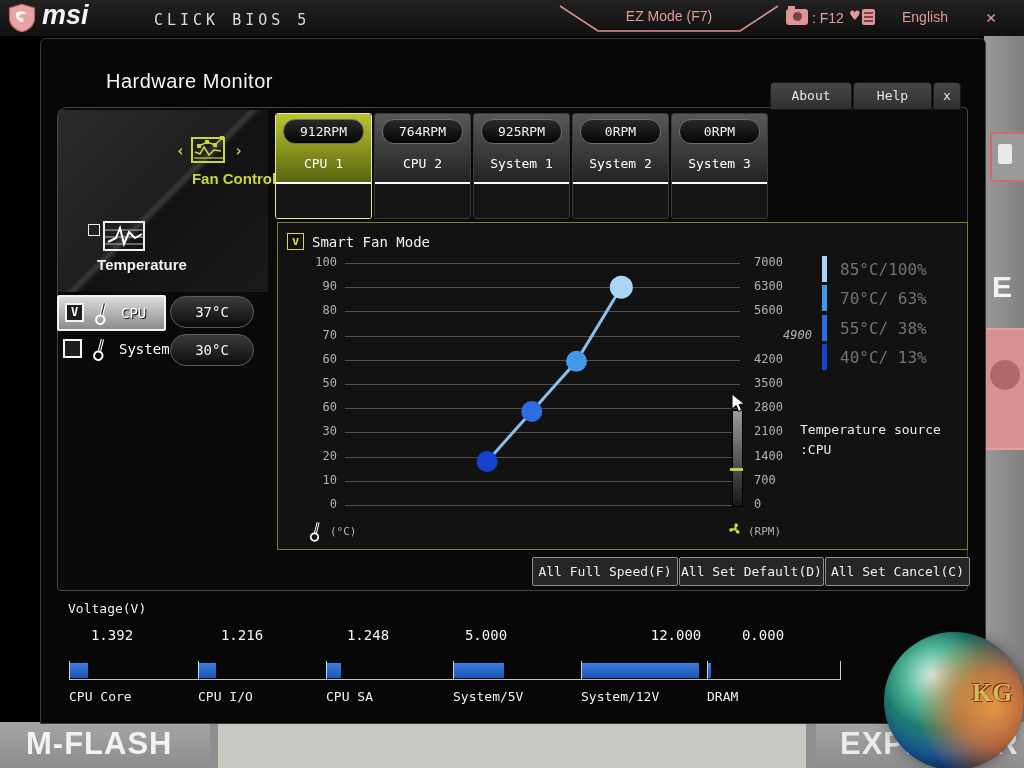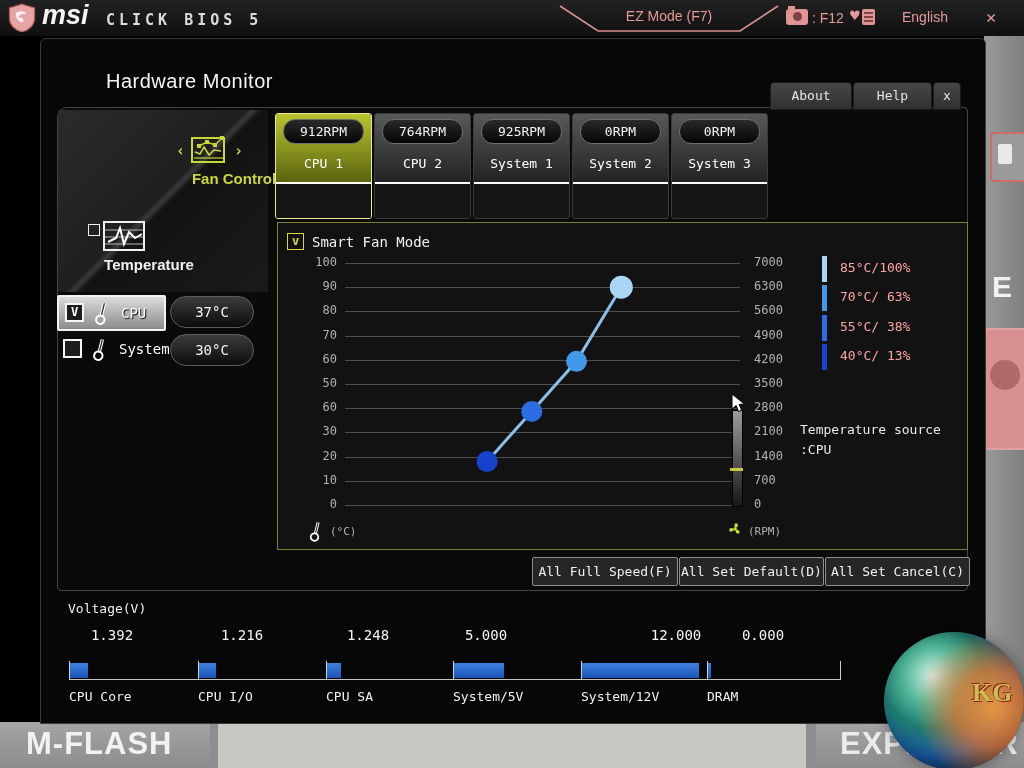--- a/index.html
+++ b/index.html
@@ -3,21 +3,21 @@
 <meta charset="utf-8">
 <style>
   html,body{margin:0;padding:0;background:#000;}
   #stage{position:relative;width:1024px;height:768px;overflow:hidden;background:#000;
          font-family:"DejaVu Sans Mono",monospace;color:#eee;}
   .abs{position:absolute;}
   
   .topbar{left:0;top:0;width:1024px;height:36px;background:linear-gradient(#222,#101010);}
   .pink{color:#e59a9a;}
   .brand-msi{font-family:"Liberation Sans",sans-serif;font-style:italic;font-weight:bold;font-size:27px;color:#f5f5f5;}
-  .brand-bios{font-family:"DejaVu Sans Mono",monospace;font-weight:bold;font-size:15px;letter-spacing:4px;color:#dcdcdc;}
+  .brand-bios{font-family:"DejaVu Sans Mono",monospace;font-weight:normal;font-size:15px;letter-spacing:4px;color:#dcdcdc;margin-left:48px;}
   
   .strip{background:linear-gradient(90deg,#9a9a9a,#7f7f7f);}
   .bgtxt{color:#f2f2f2;font-family:"Liberation Sans",sans-serif;font-weight:bold;}
   
   .modal{left:40px;top:38px;width:944px;height:684px;background:#070707;border:1px solid #3a3a3a;border-radius:6px 6px 0 0;z-index:10;}
   .wtitle{font-family:"Liberation Sans",sans-serif;font-size:20px;color:#f5f5f5;letter-spacing:.5px;}
   .topbtn{background:linear-gradient(#474747,#303030);border:1px solid #1a1a1a;border-radius:4px 4px 0 0;
           color:#e6e6e6;font-size:13px;text-align:center;line-height:26px;z-index:12;}
   .frame{border:1px solid #454545;border-radius:10px 4px 4px 4px;z-index:11;background:#0a0a0a;}
   
@@ -39,21 +39,21 @@
   .rpm-strip{height:35px;background:#151515;border-top:2px solid #ffffff;}
   .rpm-pill{position:absolute;left:7px;top:5px;width:79px;height:23px;border:1px solid #6e6e6e;border-radius:12px;
             background:linear-gradient(#2a2a2a,#050505);color:#f2f2f2;font-size:13px;text-align:center;line-height:23px;}
   
   .panel{border:1px solid #7d7d35;background:#121212;z-index:12;}
   .smart-cbx{border:1px solid #d9d943;background:#111;color:#d9d943;font-weight:bold;font-size:12px;text-align:center;line-height:15px;}
   .gridline{background:#4f4f4f;height:1px;z-index:12;}
   .tick{color:#b2b2b2;font-size:12px;z-index:12;}
   .axis-unit{color:#b2b2b2;font-size:11px;}
   .legend-bar{width:5px;height:26px;z-index:13;}
-  .legend-text{color:#fca5a5;font-size:13px;z-index:13;}
+  .legend-text{color:#737373;font-size:16px;z-index:13;}
   .src-text{color:#eaeaea;font-size:13px;z-index:13;}
   .slider{background:linear-gradient(#9c9c9c,#161616);border:1px solid #000;z-index:14;}
   
   .act-btn{background:#262626;border:1px solid #8f8f8f;border-radius:2px;color:#f0f0f0;font-size:13px;
            text-align:center;line-height:27px;z-index:12;}
   
   .v-title{color:#f0f0f0;font-size:13px;z-index:12;}
   .v-val{color:#f5f5f5;font-size:14px;text-align:center;z-index:12;}
   .v-name{color:#f0f0f0;font-size:13px;z-index:12;}
   .v-tick{background:#cfcfcf;width:1px;height:19px;z-index:12;}
@@ -148,21 +148,21 @@
     <div class="abs fc-label" style="left:96px;top:60px;width:160px;text-align:center;">Fan Control</div>
 
     <div class="abs" style="left:30px;top:114px;width:10px;height:10px;border:1.5px solid #f0f0f0;background:#222;"></div>
     <svg class="abs" style="left:44px;top:108px;" width="44" height="36" viewBox="0 0 44 36">
       <rect x="2" y="4" width="40" height="28" fill="none" stroke="#f0f0f0" stroke-width="2"></rect>
       <line x1="3" y1="12" x2="41" y2="12" stroke="#bbb" stroke-width="1"></line>
       <line x1="3" y1="19" x2="41" y2="19" stroke="#bbb" stroke-width="1"></line>
       <line x1="3" y1="26" x2="41" y2="26" stroke="#bbb" stroke-width="1"></line>
       <polyline points="6,24 14,20 18,10 22,26 27,14 33,20 40,16" fill="none" stroke="#fff" stroke-width="2"></polyline>
     </svg>
-    <div class="abs temp-label" style="left:11px;top:146px;width:160px;text-align:center;">Temperature</div>
+    <div class="abs temp-label" style="left:4px;top:146px;width:160px;text-align:center;">Temperature</div>
   </div>
 
   <div class="abs sensor-row-sel" style="left:57px;top:295px;width:105px;height:32px;z-index:13;">
     <div class="abs cbx" style="left:6px;top:6px;width:15px;height:15px;">V</div>
     <svg class="abs" style="left:34px;top:2px;" width="18" height="28" viewBox="0 0 18 28">
       <g transform="rotate(14 9 14)">
         <line x1="9" y1="4" x2="9" y2="17" stroke="#fff" stroke-width="3.4"></line>
         <line x1="9" y1="4" x2="9" y2="17" stroke="#222" stroke-width="1.2"></line>
         <circle cx="9" cy="21" r="4.2" fill="none" stroke="#fff" stroke-width="2"></circle>
       </g>
@@ -262,21 +262,21 @@
       <div class="abs tick" style="left:289px;top:255px;width:48px;text-align:right;">100</div>
       <div class="abs tick" style="left:754px;top:255px;width:48px;">7000</div>
       <div class="abs gridline" style="left:345px;top:287.2px;width:395px;"></div>
       <div class="abs tick" style="left:289px;top:279.2px;width:48px;text-align:right;">90</div>
       <div class="abs tick" style="left:754px;top:279.2px;width:48px;">6300</div>
       <div class="abs gridline" style="left:345px;top:311.4px;width:395px;"></div>
       <div class="abs tick" style="left:289px;top:303.4px;width:48px;text-align:right;">80</div>
       <div class="abs tick" style="left:754px;top:303.4px;width:48px;">5600</div>
       <div class="abs gridline" style="left:345px;top:335.6px;width:395px;"></div>
       <div class="abs tick" style="left:289px;top:327.6px;width:48px;text-align:right;">70</div>
-      <div class="abs tick" style="left:754px;top:327.6px;width:48px;">4900</div>
+      <div class="abs tick" style="left:783px;top:327.6px;width:48px;font-style:italic;">4900</div>
       <div class="abs gridline" style="left:345px;top:359.8px;width:395px;"></div>
       <div class="abs tick" style="left:289px;top:351.8px;width:48px;text-align:right;">60</div>
       <div class="abs tick" style="left:754px;top:351.8px;width:48px;">4200</div>
       <div class="abs gridline" style="left:345px;top:384px;width:395px;"></div>
       <div class="abs tick" style="left:289px;top:376px;width:48px;text-align:right;">50</div>
       <div class="abs tick" style="left:754px;top:376px;width:48px;">3500</div>
       <div class="abs gridline" style="left:345px;top:408.2px;width:395px;"></div>
       <div class="abs tick" style="left:289px;top:400.2px;width:48px;text-align:right;">60</div>
       <div class="abs tick" style="left:754px;top:400.2px;width:48px;">2800</div>
       <div class="abs gridline" style="left:345px;top:432.4px;width:395px;"></div>

